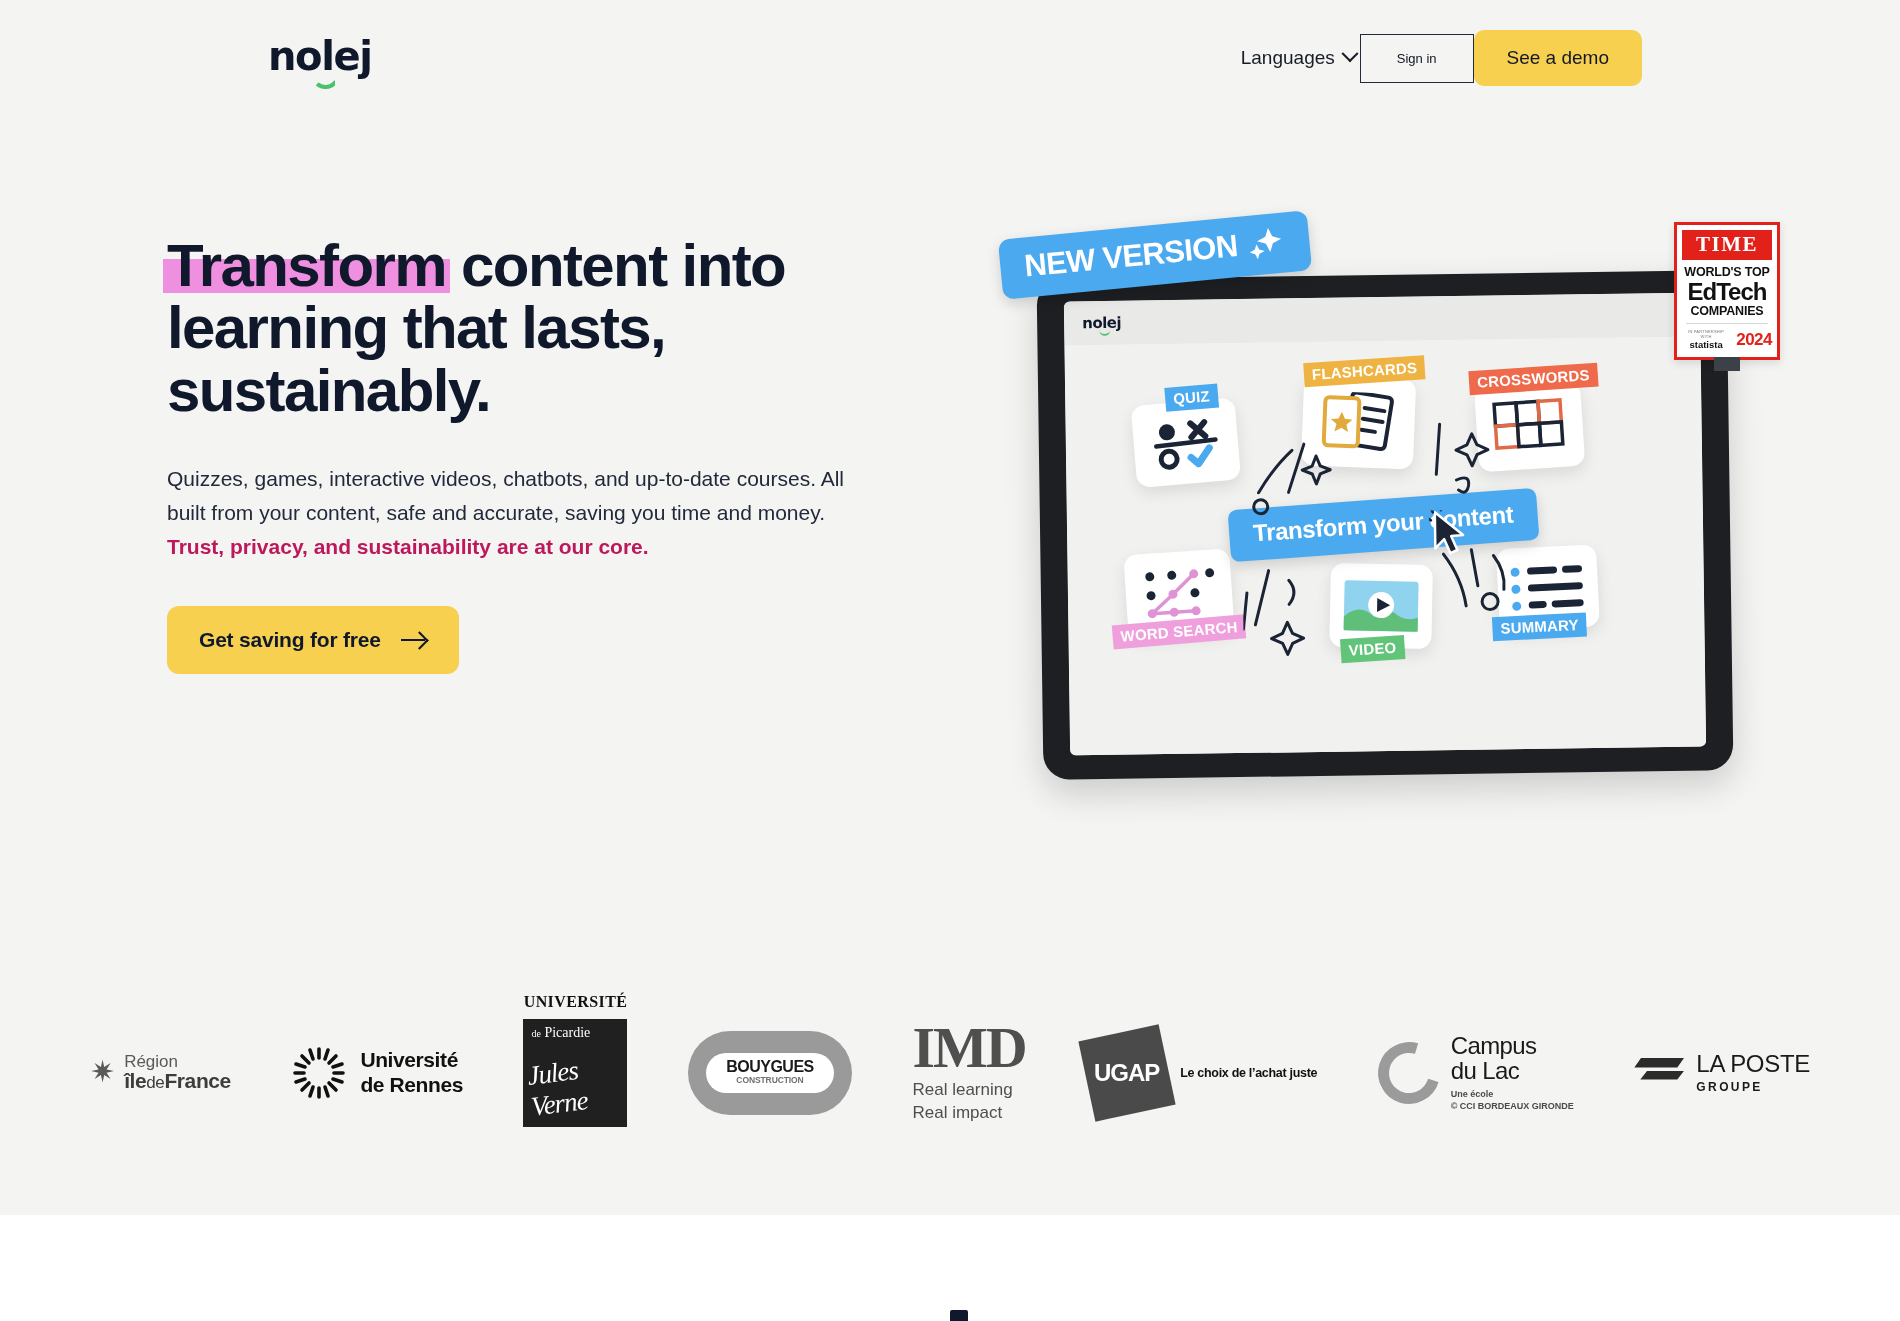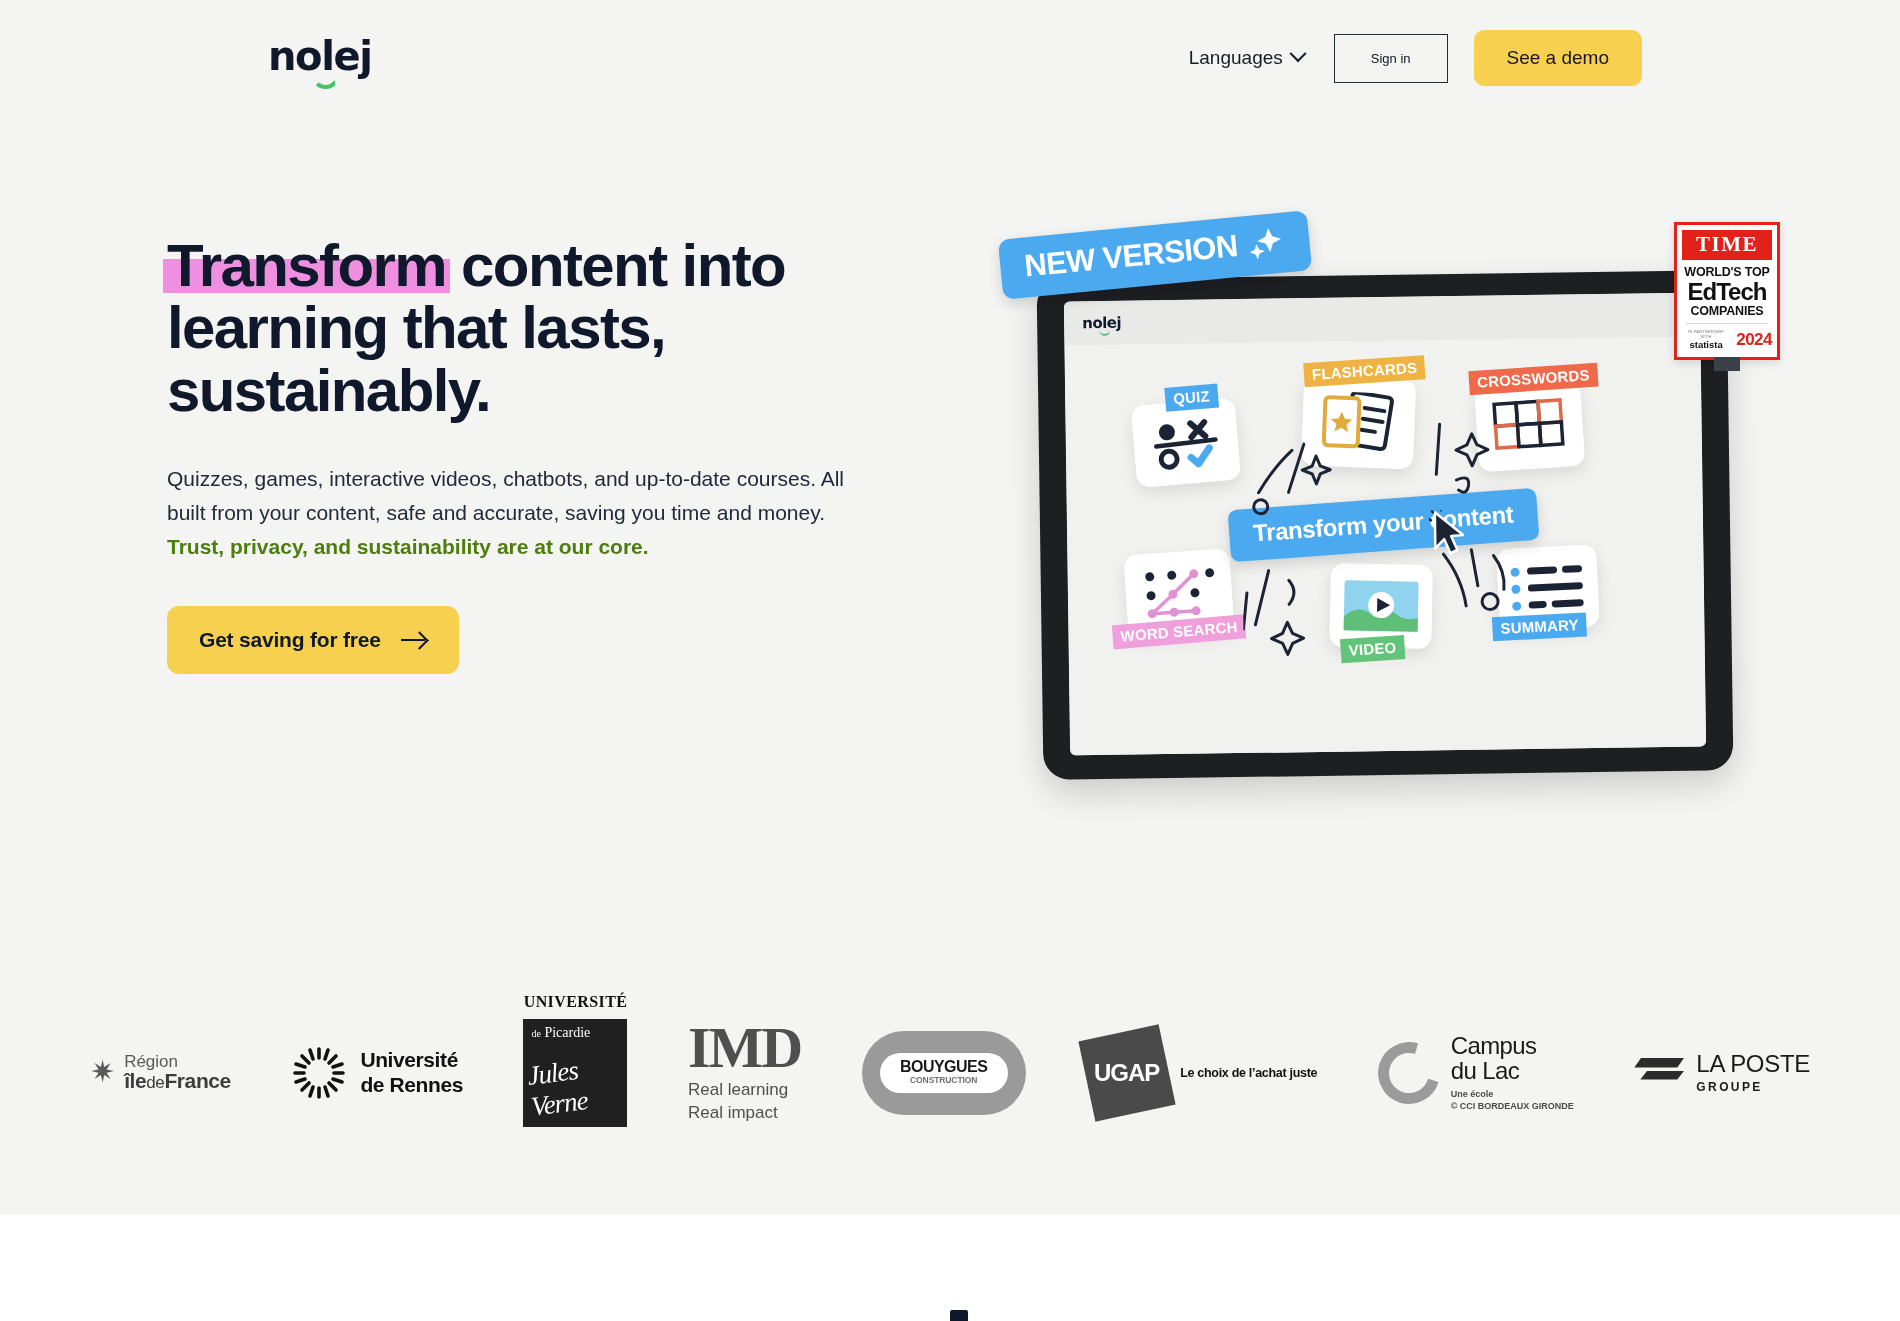--- a/index.html
+++ b/index.html
@@ -37,21 +37,21 @@
     position: absolute; left: 44px; top: 40px;
     width: 27px; height: 13px;
     border: 4px solid #4cc26a;
     border-top-color: transparent;
     border-left-color: transparent;
     border-right-color: transparent;
     border-radius: 0 0 30px 30px;
   }
   .nav-right {
     position: absolute; right: 258px; top: 30px;
-    display: flex; align-items: center; gap: 26px;
+    display: flex; align-items: center; 
   }
   .lang {
     display: flex; align-items: center; gap: 9px;
     font-size: 19px; color: #171c26; font-weight: 400;
     cursor: pointer; padding: 10px 4px;
   }
   .chev {
     width: 12px; height: 12px;
     border-right: 2.2px solid #171c26;
     border-bottom: 2.2px solid #171c26;
@@ -84,21 +84,21 @@
   .hl-mark::before {
     content: ""; position: absolute;
     left: -4px; right: -4px; top: 24px; bottom: 4px;
     background: #ef8fe0; z-index: -1;
   }
   .sub {
     margin-top: 40px;
     font-size: 21px; line-height: 1.62; color: #22293a; font-weight: 400;
     max-width: 700px;
   }
-  .sub b { font-weight: 700; color: #4d7c0f; }
+  .sub b { font-weight: 700; color: #be185d; }
 
   .award-row {
     margin-top: 38px; display: flex; align-items: center; gap: 16px;
   }
   .gesa {
     width: 54px; height: 54px; border-radius: 50%;
     background: #ffffff; border: 1px solid #e3e3e3;
     position: relative; overflow: hidden;
     display:flex; flex-direction:column; align-items:center; justify-content:center;
     flex: 0 0 auto;
@@ -480,34 +480,34 @@
 
     <div class="logo-cell">
       <div class="picardie">
         <div class="pic-h">UNIVERSITÉ</div>
         <div class="pic-s"><em>de</em> <span>Picardie</span></div>
         <div class="pic-sig">Jules Verne</div>
       </div>
     </div>
 
     <div class="logo-cell">
+      <div class="bouygues">
+        <div class="bouy-in">
+          <div class="bouy-1">BOUYGUES</div>
+          <div class="bouy-2">CONSTRUCTION</div>
+        </div>
+      </div>
+    </div>
+
+    <div class="logo-cell">
       <div class="imd">
         <div class="imd-l">IMD</div>
         <div class="imd-s">
           <div>Real learning</div>
           <div>Real impact</div>
-        </div>
-      </div>
-    </div>
-
-    <div class="logo-cell">
-      <div class="bouygues">
-        <div class="bouy-in">
-          <div class="bouy-1">BOUYGUES</div>
-          <div class="bouy-2">CONSTRUCTION</div>
         </div>
       </div>
     </div>
 
     <div class="logo-cell">
       <div class="ugap">
         <div class="ugap-sq">
             <div class="ugap-t">UGAP</div>
           </div>
         <div class="ugap-s">Le choix de l’achat juste</div>

